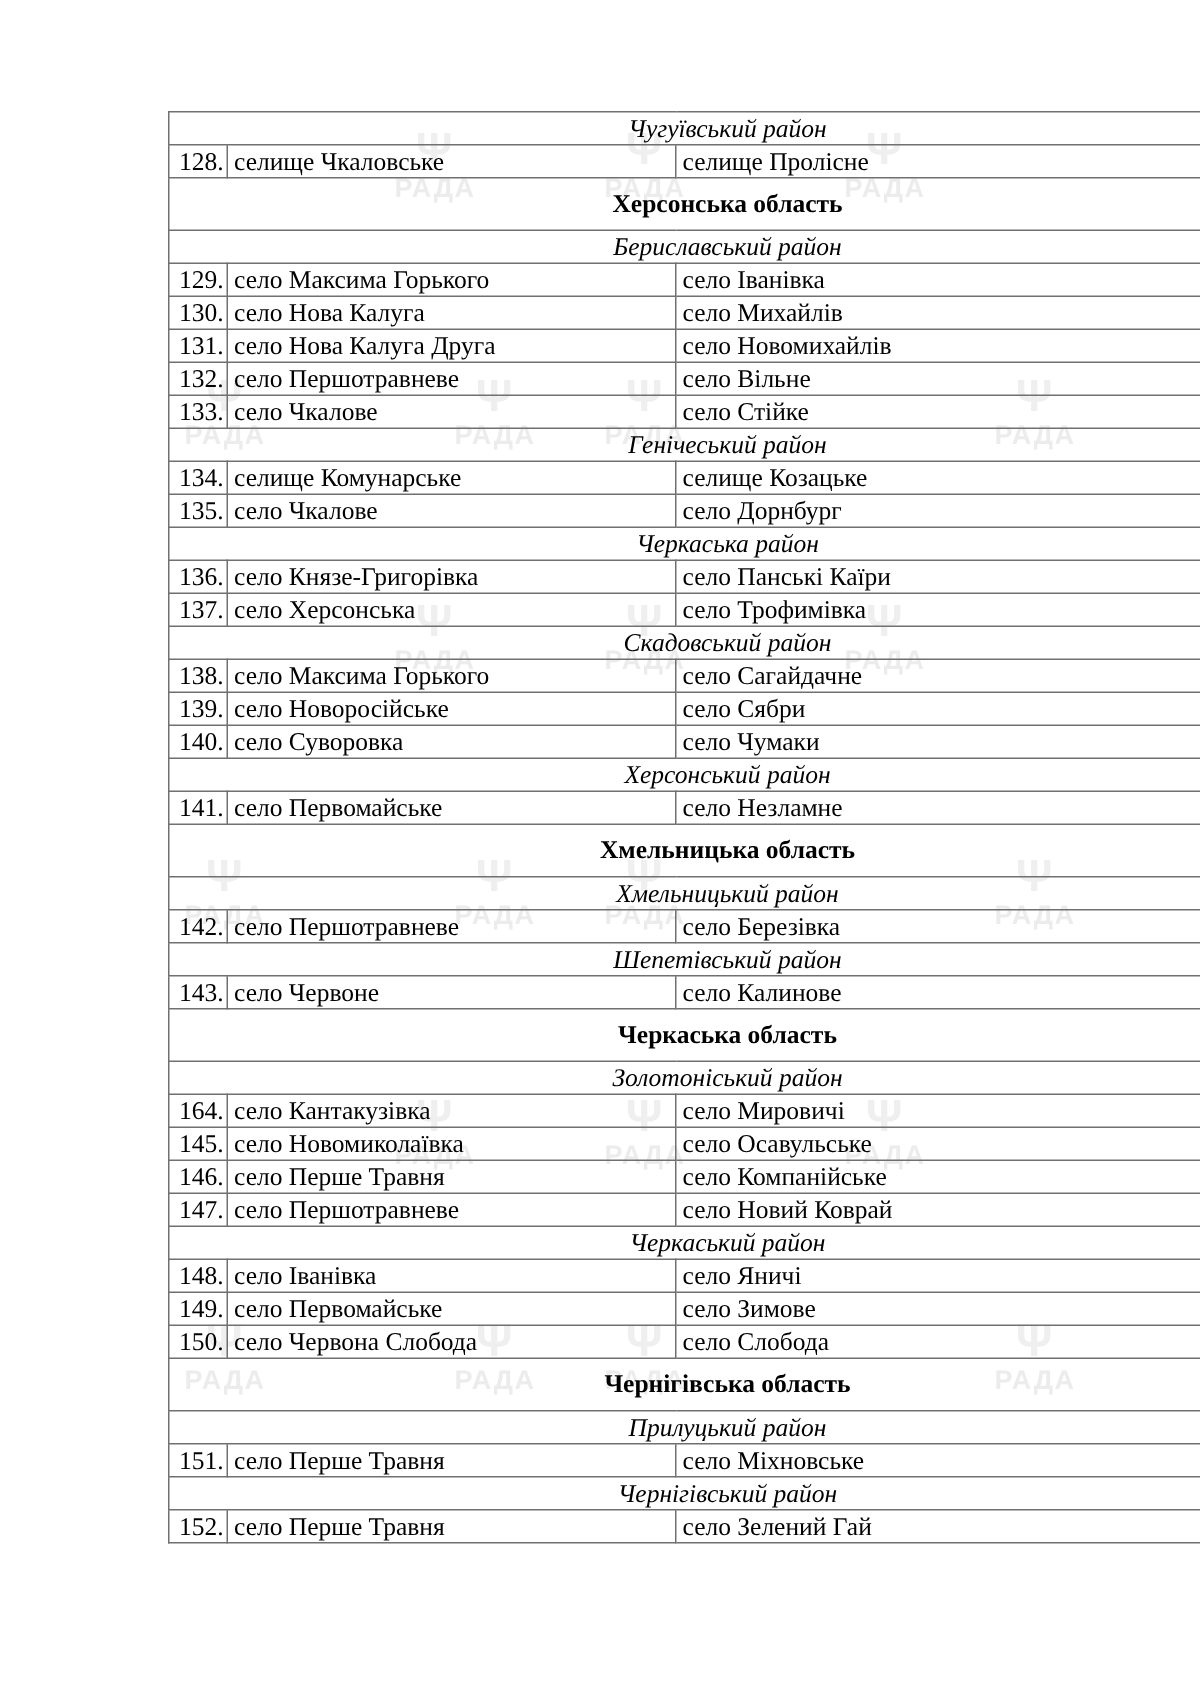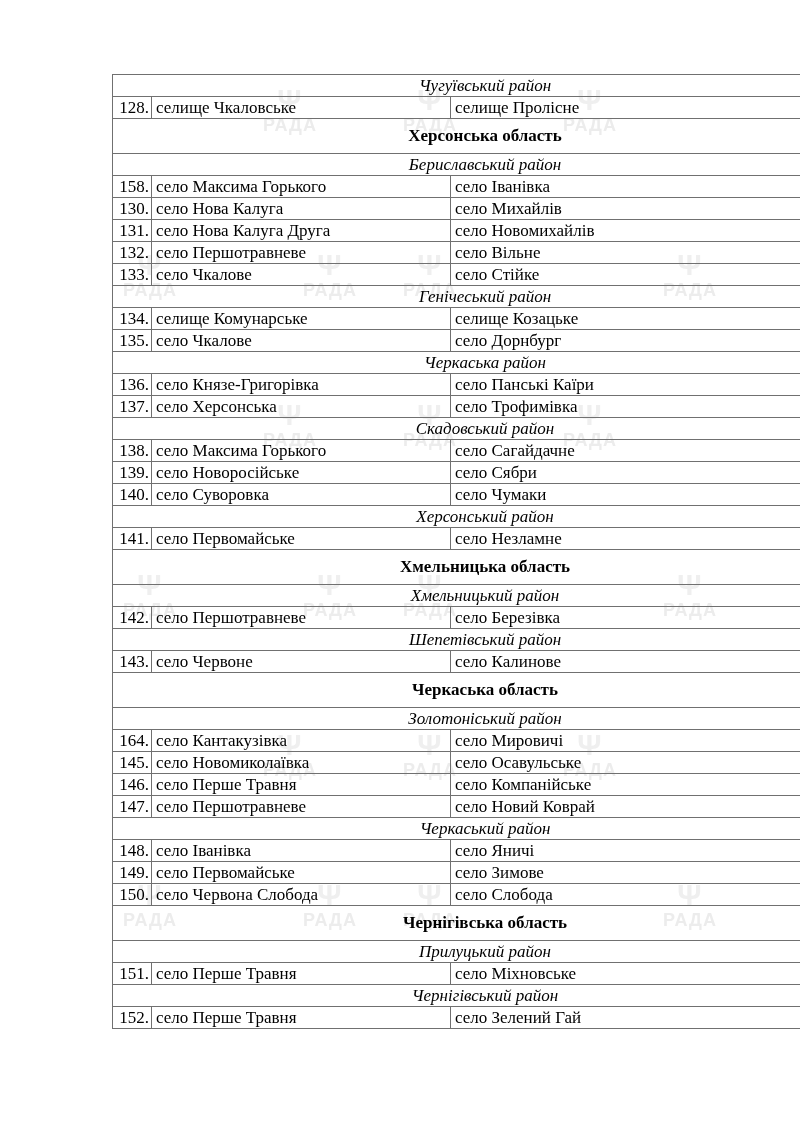--- a/index.html
+++ b/index.html
@@ -57,21 +57,21 @@
           <td class="from">селище Чкаловське</td>
           <td class="to">селище Пролісне</td>
         </tr>
         <tr class="region">
           <td colspan="3">Херсонська область</td>
         </tr>
         <tr class="district">
           <td colspan="3">Бериславський район</td>
         </tr>
         <tr class="entry">
-          <td class="num">158.</td>
+          <td class="num">129.</td>
           <td class="from">село Максима Горького</td>
           <td class="to">село Іванівка</td>
         </tr>
         <tr class="entry">
           <td class="num">130.</td>
           <td class="from">село Нова Калуга</td>
           <td class="to">село Михайлів</td>
         </tr>
         <tr class="entry">
           <td class="num">131.</td>

